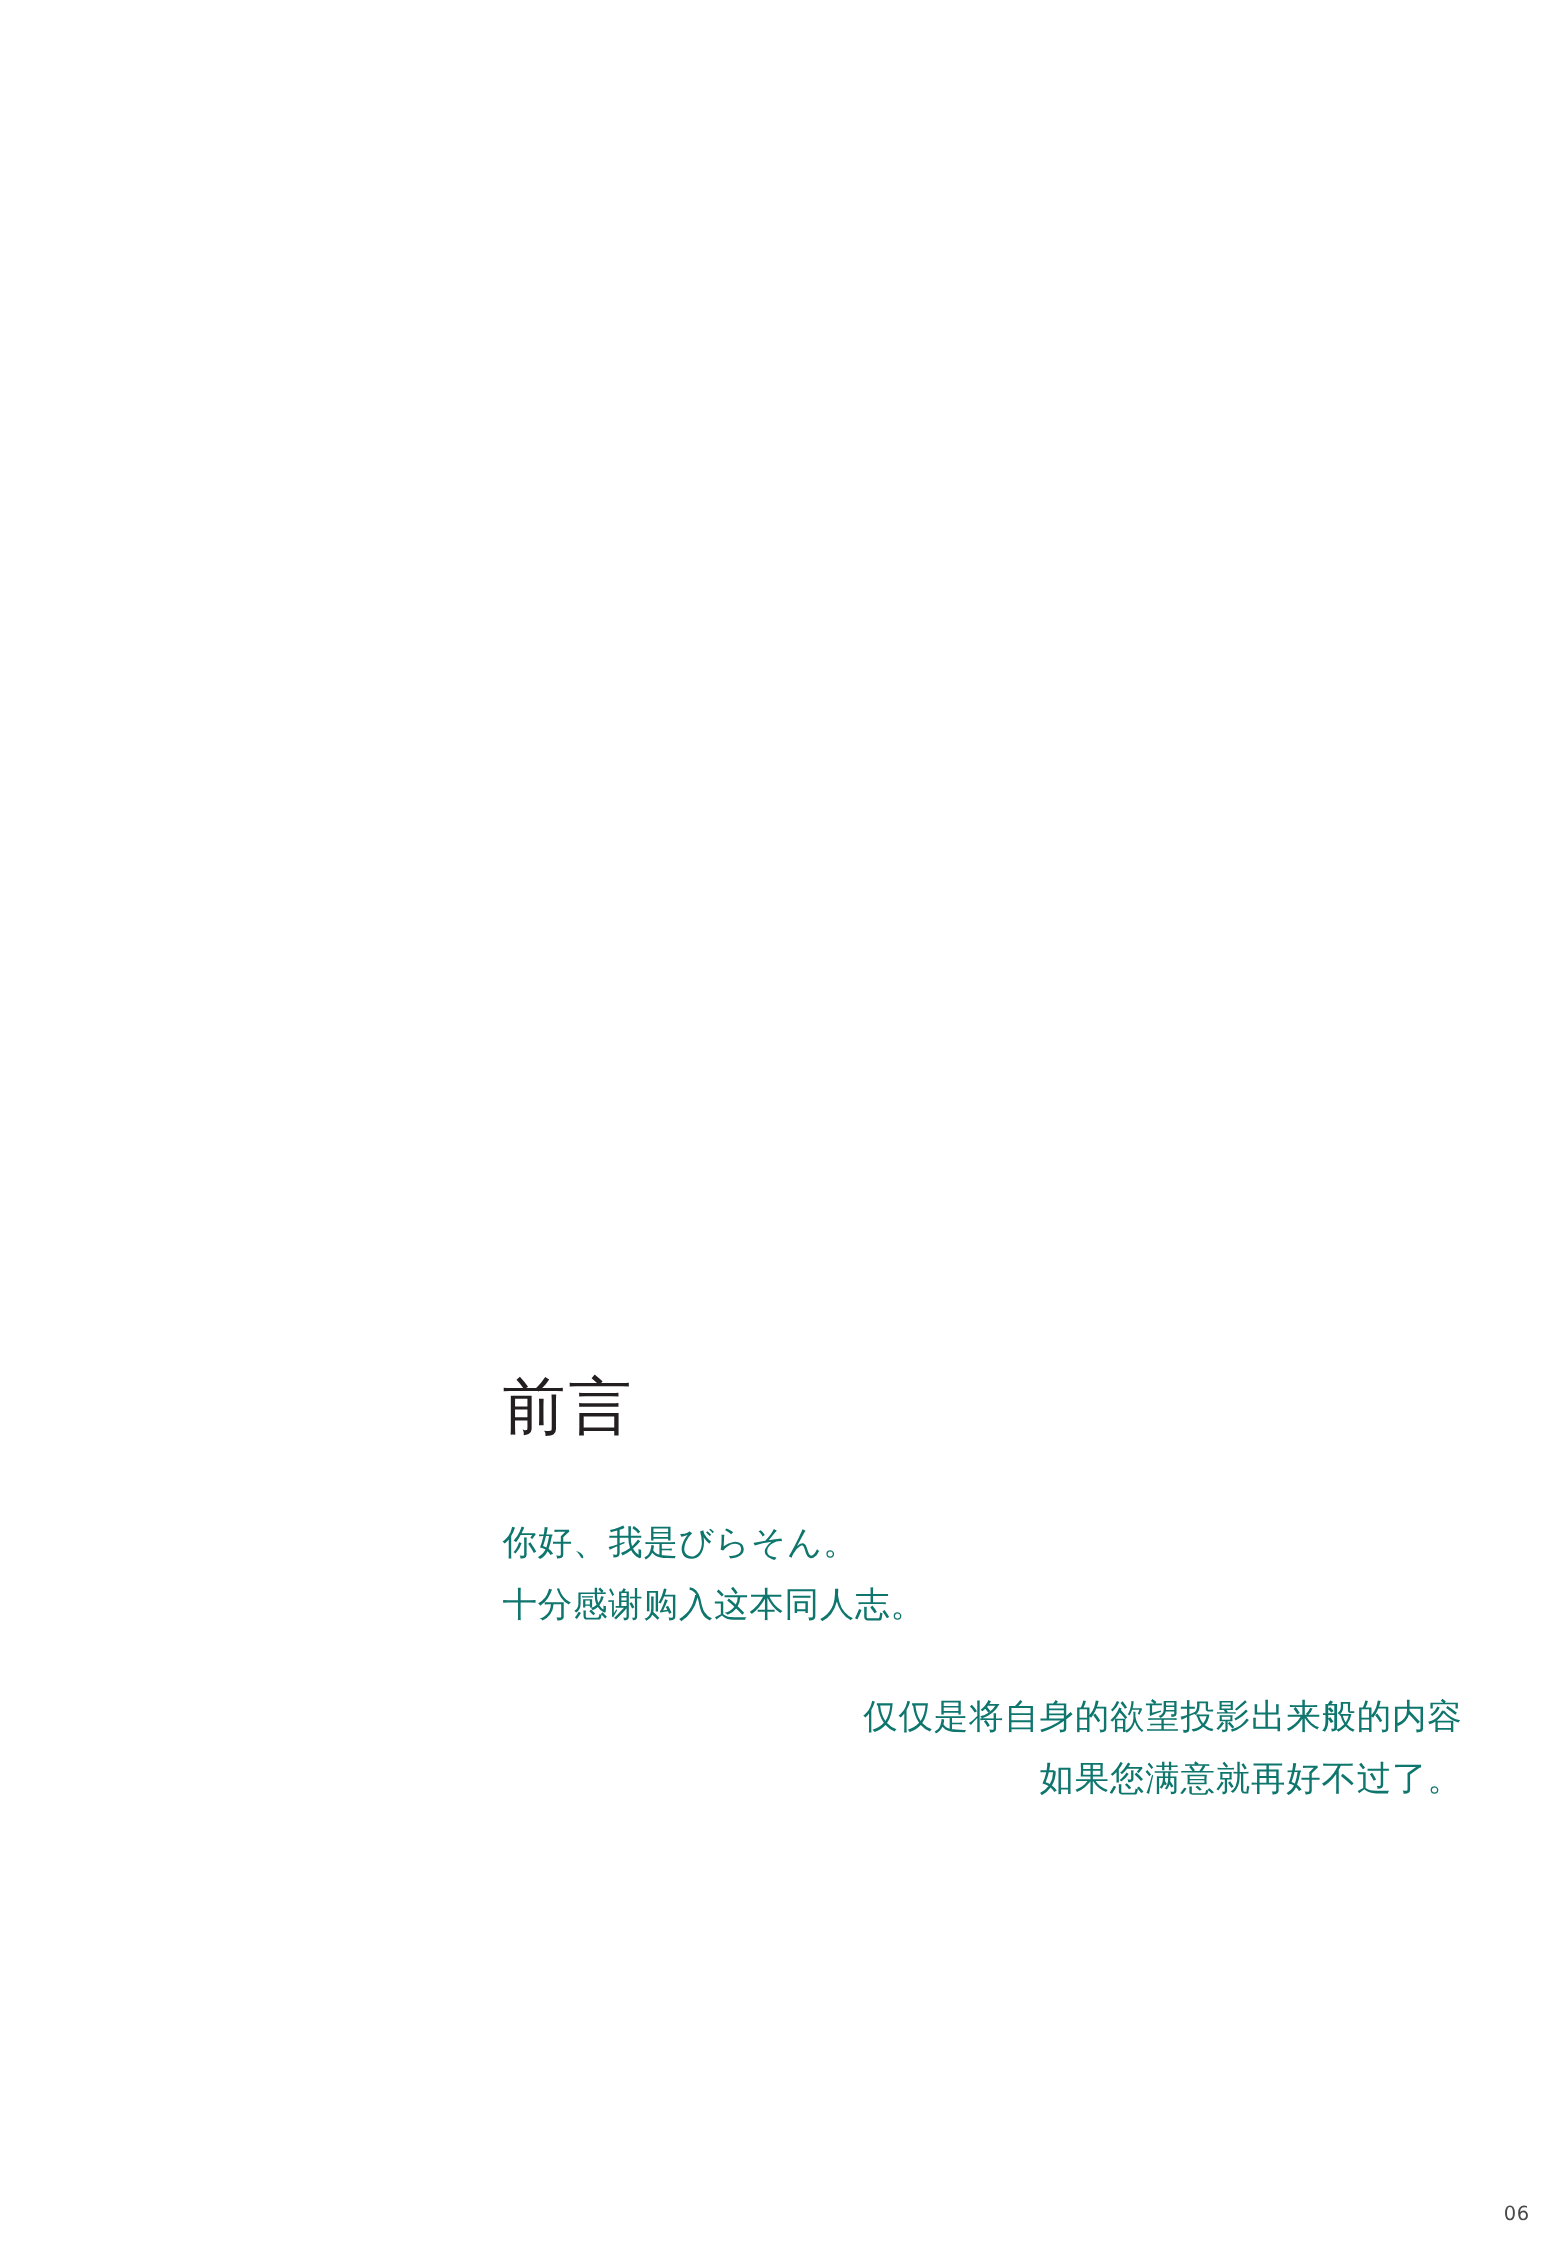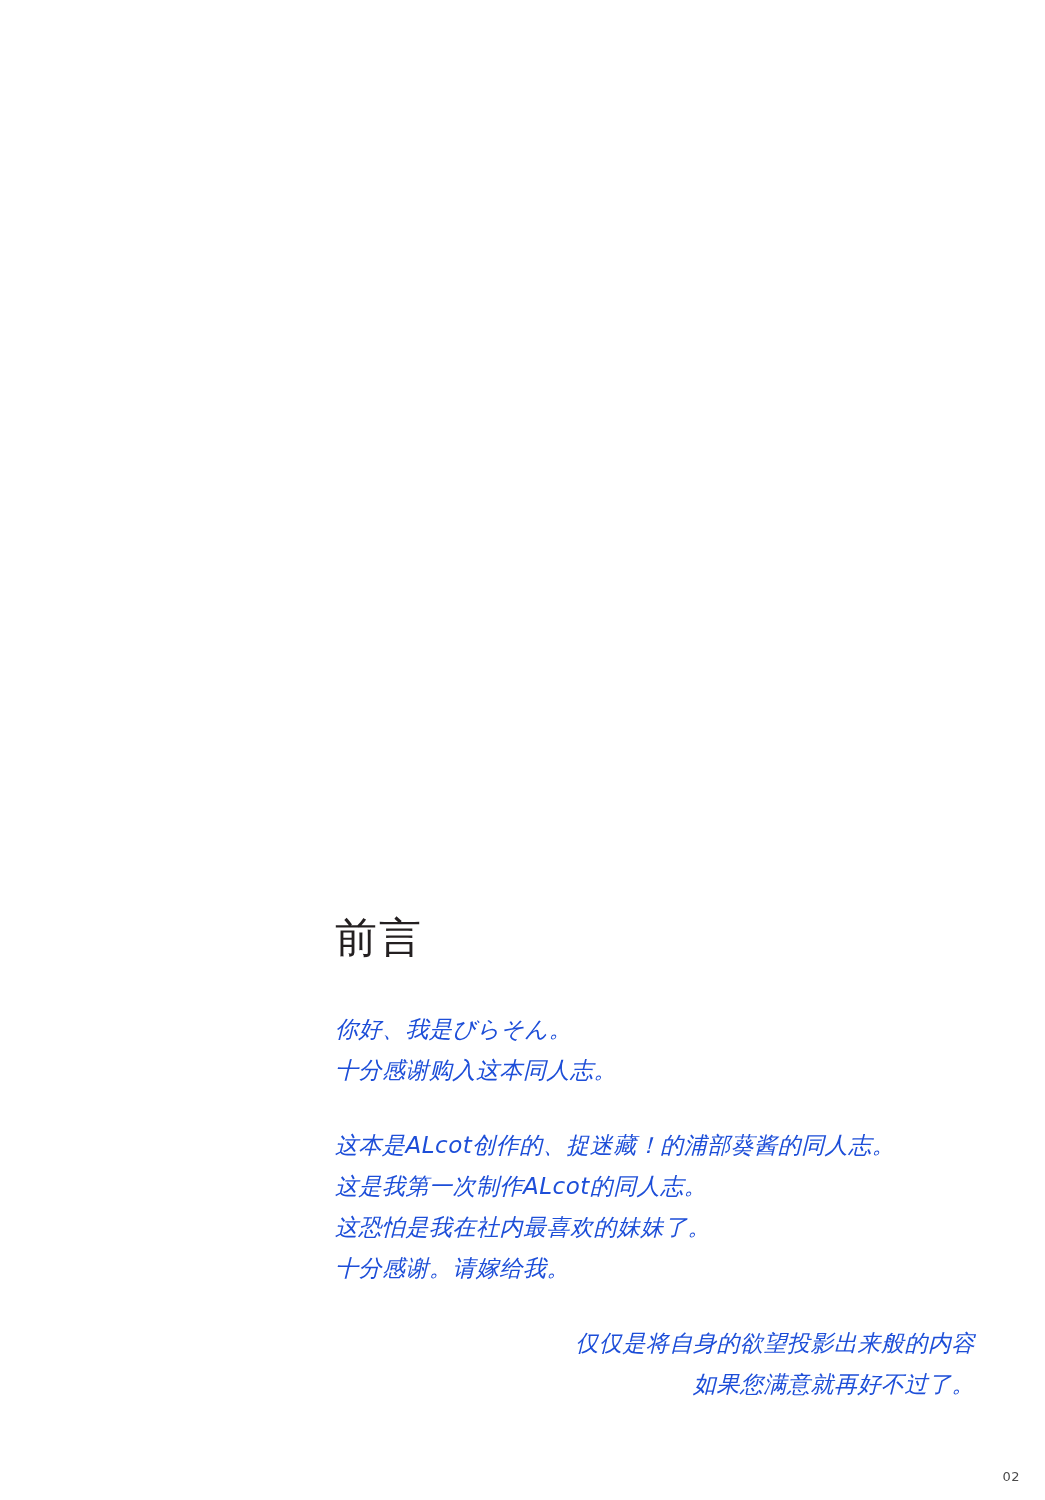--- a/index.html
+++ b/index.html
@@ -28,23 +28,22 @@
     font-weight: 400;
     letter-spacing: 2px;
     margin: 0 0 48px 0;
     color: #231f20;
   }
   .para {
     font-size: 23px;
     line-height: 1.78;
     letter-spacing: 0.5px;
     margin: 0 0 34px 0;
-    color: #1d4ed8;
+    color: #0f766e;
     white-space: pre-line;
-    font-style: italic;
   }
   .para:last-child {
     margin-bottom: 0;
     text-align: right;
   }
   .page-number {
     position: absolute;
     right: 22px;
     bottom: 16px;
     font-size: 13px;
@@ -57,25 +56,21 @@
 
 <div class="page">
 
   <div class="content">
 
     <h1 class="heading">前言</h1>
 
     <p class="para">你好、我是びらそん。
 十分感谢购入这本同人志。</p>
 
-    <p class="para">这本是ALcot创作的、捉迷藏！的浦部葵酱的同人志。
-这是我第一次制作ALcot的同人志。
-这恐怕是我在社内最喜欢的妹妹了。
-十分感谢。请嫁给我。</p>
 
     <p class="para">仅仅是将自身的欲望投影出来般的内容
 如果您满意就再好不过了。</p>
 
   </div>
 
-  <div class="page-number">02</div>
+  <div class="page-number">06</div>
 
 </div>
 
 </body></html>

